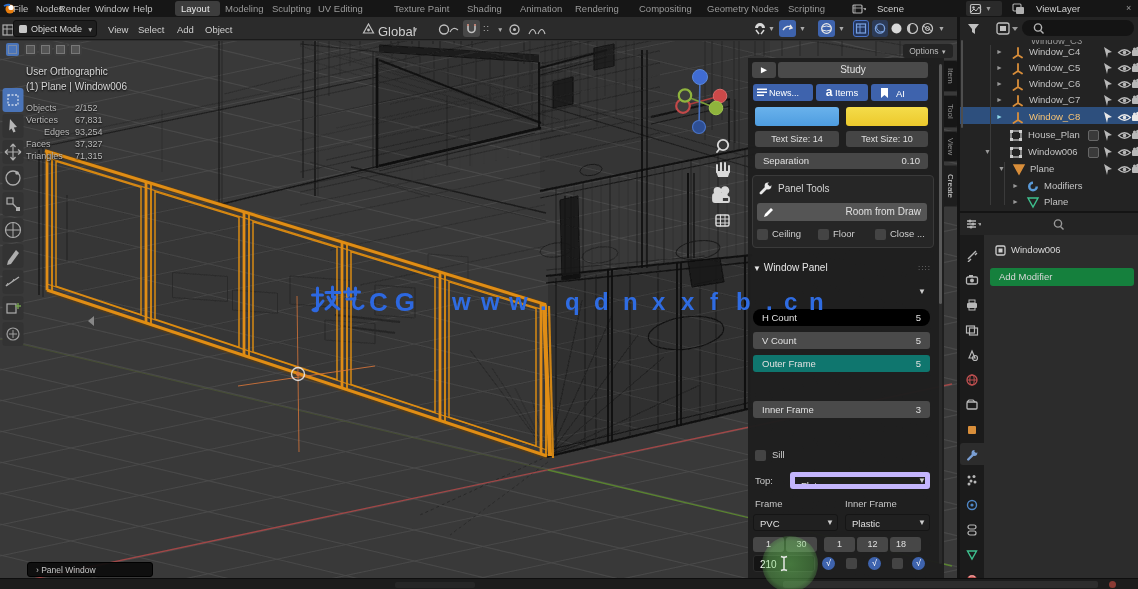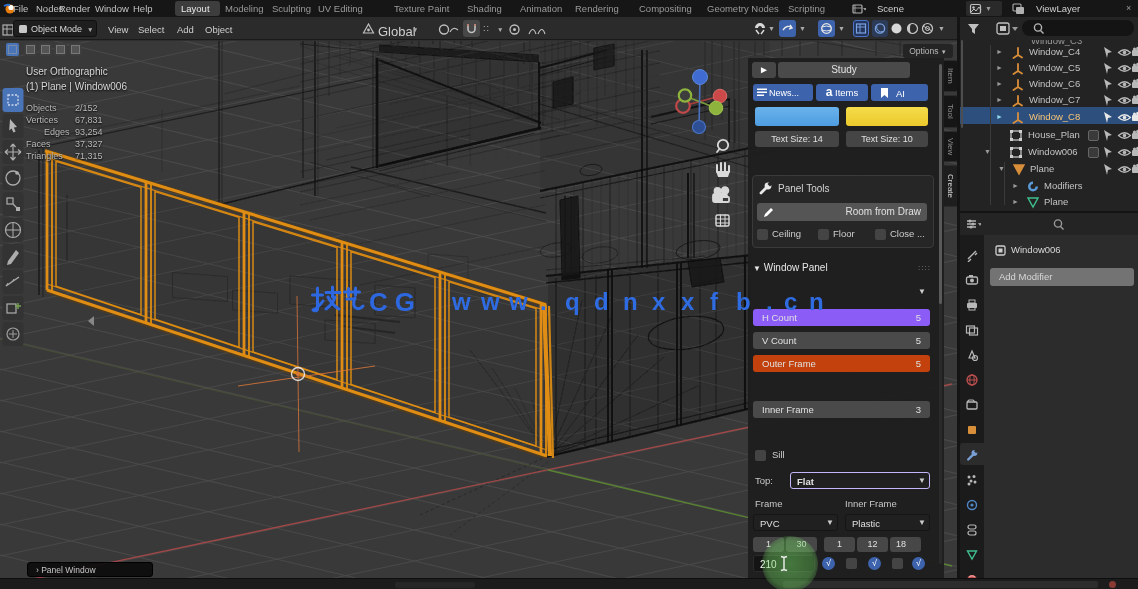--- a/index.html
+++ b/index.html
@@ -409,76 +409,80 @@
 <div style="position:absolute;left:75px;top:127px;font-size:9px;color:#b8b8b8;text-shadow:0 1px 2px #000">93,254</div>
 <div style="position:absolute;left:26px;top:139px;font-size:9px;color:#b8b8b8;text-shadow:0 1px 2px #000">Faces</div>
 <div style="position:absolute;left:75px;top:139px;font-size:9px;color:#b8b8b8;text-shadow:0 1px 2px #000">37,327</div>
 <div style="position:absolute;left:26px;top:151px;font-size:9px;color:#b8b8b8;text-shadow:0 1px 2px #000">Triangles</div>
 <div style="position:absolute;left:75px;top:151px;font-size:9px;color:#b8b8b8;text-shadow:0 1px 2px #000">71,315</div>
 <div style="position:absolute;left:748px;top:58px;width:196px;height:520px;background:rgba(30,30,30,0.97)"></div>
 <div style="position:absolute;left:939px;top:64px;width:3px;height:500px;background:#2a2a2a;border-radius:2px"></div>
 <div style="position:absolute;left:939px;top:64px;width:3px;height:240px;background:#5a5a5a;border-radius:2px"></div>
 <div style="position:absolute;left:903px;top:44px;width:50px;height:14px;background:#242424;border-radius:3px;color:#b8b8b8;font-size:8.5px;font-weight:normal;line-height:14px;text-align:center;padding:0 6px;box-sizing:border-box;white-space:nowrap;overflow:hidden;">Options <span style="font-size:6px">▼</span></div>
 <div style="position:absolute;left:752px;top:62px;width:24px;height:16px;background:#474747;border-radius:3px;color:#e0e0e0;font-size:10px;font-weight:normal;line-height:16px;text-align:center;padding:0 6px;box-sizing:border-box;white-space:nowrap;overflow:hidden;"><span style="color:#fff">►</span></div>
-<div style="position:absolute;left:778px;top:62px;width:132px;height:16px;background:#4a4a4a;border-radius:3px;color:#e0e0e0;font-size:10px;font-weight:normal;line-height:16px;text-align:center;padding:0 6px;box-sizing:border-box;white-space:nowrap;overflow:hidden;">Study</div>
+<div style="position:absolute;left:778px;top:62px;width:150px;height:16px;background:#4a4a4a;border-radius:3px;color:#e0e0e0;font-size:10px;font-weight:normal;line-height:16px;text-align:center;padding:0 6px;box-sizing:border-box;white-space:nowrap;overflow:hidden;">Study</div>
 <div style="position:absolute;left:753px;top:84px;width:60px;height:17px;background:#3e63ad;border-radius:3px;color:#fff;font-size:9.5px;font-weight:normal;line-height:17px;text-align:center;padding:0 6px;box-sizing:border-box;white-space:nowrap;overflow:hidden;"></div>
 <svg style="position:absolute;left:757px;top:88px" width="10" height="9" viewBox="0 0 10 9">
       <path d="M0 1.2 h10 M0 4.2 h10 M0 7.2 h7" stroke="#fff" stroke-width="1.4"></path>
     </svg>
 <div style="position:absolute;left:769px;top:88px;font-size:9px;color:#fff">News...</div>
 <div style="position:absolute;left:816px;top:84px;width:52px;height:17px;background:#3e63ad;border-radius:3px;color:#fff;font-size:9.5px;font-weight:normal;line-height:17px;text-align:center;padding:0 6px;box-sizing:border-box;white-space:nowrap;overflow:hidden;"><b style="font-size:12px">a</b> Items</div>
 <div style="position:absolute;left:871px;top:84px;width:57px;height:17px;background:#3e63ad;border-radius:3px;color:#fff;font-size:9.5px;font-weight:normal;line-height:17px;text-align:center;padding:0 6px;box-sizing:border-box;white-space:nowrap;overflow:hidden;"></div>
 <svg style="position:absolute;left:879px;top:87px" width="11" height="12" viewBox="0 0 11 12">
       <path d="M2 1 h7 v10 l-3.5 -3 -3.5 3 z" fill="#fff"></path>
     </svg>
 <div style="position:absolute;left:896px;top:88px;font-size:9.5px;color:#fff">AI</div>
 <div style="position:absolute;left:755px;top:107px;width:84px;height:19px;background:linear-gradient(#6ab2ec,#4e9de0);border-radius:3px;color:#e0e0e0;font-size:10px;font-weight:normal;line-height:19px;text-align:center;padding:0 6px;box-sizing:border-box;white-space:nowrap;overflow:hidden;"></div>
 <div style="position:absolute;left:846px;top:107px;width:82px;height:19px;background:linear-gradient(#f4dc4a,#ecc92c);border-radius:3px;color:#e0e0e0;font-size:10px;font-weight:normal;line-height:19px;text-align:center;padding:0 6px;box-sizing:border-box;white-space:nowrap;overflow:hidden;"></div>
 <div style="position:absolute;left:755px;top:131px;width:84px;height:16px;background:#454545;border-radius:3px;color:#e0e0e0;font-size:9px;font-weight:normal;line-height:16px;text-align:center;padding:0 6px;box-sizing:border-box;white-space:nowrap;overflow:hidden;">Text Size: 14</div>
 <div style="position:absolute;left:846px;top:131px;width:82px;height:16px;background:#454545;border-radius:3px;color:#e0e0e0;font-size:9px;font-weight:normal;line-height:16px;text-align:center;padding:0 6px;box-sizing:border-box;white-space:nowrap;overflow:hidden;">Text Size: 10</div>
+<div style="position:absolute;left:755px;top:153px;width:173px;height:16px;background:#474747;border-radius:3px;color:#e0e0e0;font-size:9.5px;font-weight:normal;line-height:16px;text-align:center;padding:0 8px;box-sizing:border-box;white-space:nowrap;overflow:hidden;">
+      <span style="float:left">Separation</span>
+      <span style="float:right">0.10</span>
+    </div>
 <div style="position:absolute;left:752px;top:175px;width:182px;height:73px;background:#262626;border:1px solid #3a3a3a;border-radius:4px"></div>
 <svg style="position:absolute;left:758px;top:181px" width="15" height="15" viewBox="0 0 15 15">
       <line x1="3" y1="12" x2="8" y2="7" stroke="#e8e8e8" stroke-width="2.8" stroke-linecap="round"></line>
       <circle cx="10" cy="5" r="3.4" fill="#e8e8e8"></circle>
       <rect x="10.2" y="1.2" width="3.6" height="3.6" fill="#262626" transform="rotate(45 12 3)"></rect>
     </svg>
 <div style="position:absolute;left:778px;top:183px;font-size:10px;color:#d4d4d4">Panel Tools</div>
 <div style="position:absolute;left:757px;top:203px;width:170px;height:18px;background:#555555;border-radius:3px;color:#e0e0e0;font-size:10px;font-weight:normal;line-height:18px;text-align:right;padding:0 6px;box-sizing:border-box;white-space:nowrap;overflow:hidden;">Room from Draw</div>
 <svg style="position:absolute;left:762px;top:206px" width="13" height="13" viewBox="0 0 13 13">
       <path d="M2 11 l1-3 6-6 2 2 -6 6 z" fill="#fff"></path>
     </svg>
 <div style="position:absolute;left:757px;top:229px;width:11px;height:11px;background:#444;border-radius:2px"></div>
 <div style="position:absolute;left:772px;top:228px;font-size:9.5px;color:#cfcfcf">Ceiling</div>
 <div style="position:absolute;left:818px;top:229px;width:11px;height:11px;background:#444;border-radius:2px"></div>
 <div style="position:absolute;left:833px;top:228px;font-size:9.5px;color:#cfcfcf">Floor</div>
 <div style="position:absolute;left:875px;top:229px;width:11px;height:11px;background:#444;border-radius:2px"></div>
 <div style="position:absolute;left:890px;top:228px;font-size:9.5px;color:#cfcfcf">Close ...</div>
 <div style="position:absolute;left:753px;top:262px;font-size:10px;color:#e6e6e6"><span style="font-size:8px">▼</span> Window Panel</div>
 <div style="position:absolute;left:918px;top:263px;font-size:8px;color:#888;letter-spacing:1px">::::</div>
 <div style="position:absolute;left:918px;top:287px;font-size:8px;color:#ccc">▼</div>
-<div style="position:absolute;left:753px;top:309px;width:177px;height:17px;background:#8b5cf6;border-radius:3px;color:#e0e0e0;font-size:9.5px;font-weight:normal;line-height:17px;text-align:center;padding:0 9px;box-sizing:border-box;white-space:nowrap;overflow:hidden;">
+<div style="position:absolute;left:753px;top:309px;width:177px;height:17px;background:#000000;border-radius:8px;color:#e0e0e0;font-size:9.5px;font-weight:normal;line-height:17px;text-align:center;padding:0 9px;box-sizing:border-box;white-space:nowrap;overflow:hidden;">
       <span style="float:left">H Count</span>
       <span style="float:right">5</span>
     </div>
 <div style="position:absolute;left:753px;top:332px;width:177px;height:17px;background:#4a4a4a;border-radius:3px;color:#e0e0e0;font-size:9.5px;font-weight:normal;line-height:17px;text-align:center;padding:0 9px;box-sizing:border-box;white-space:nowrap;overflow:hidden;">
       <span style="float:left">V Count</span>
       <span style="float:right">5</span>
     </div>
-<div style="position:absolute;left:753px;top:355px;width:177px;height:17px;background:#c2410c;border-radius:3px;color:#e0e0e0;font-size:9.5px;font-weight:normal;line-height:17px;text-align:center;padding:0 9px;box-sizing:border-box;white-space:nowrap;overflow:hidden;">
+<div style="position:absolute;left:753px;top:355px;width:177px;height:17px;background:#0f766e;border-radius:3px;color:#e0e0e0;font-size:9.5px;font-weight:normal;line-height:17px;text-align:center;padding:0 9px;box-sizing:border-box;white-space:nowrap;overflow:hidden;">
       <span style="float:left">Outer Frame</span>
       <span style="float:right">5</span>
     </div>
 <div style="position:absolute;left:753px;top:401px;width:177px;height:17px;background:#4a4a4a;border-radius:3px;color:#e0e0e0;font-size:9.5px;font-weight:normal;line-height:17px;text-align:center;padding:0 9px;box-sizing:border-box;white-space:nowrap;overflow:hidden;">
       <span style="float:left">Inner Frame</span>
       <span style="float:right">3</span>
     </div>
 <div style="position:absolute;left:755px;top:450px;width:11px;height:11px;background:#444;border-radius:2px"></div>
 <div style="position:absolute;left:772px;top:449px;font-size:9.5px;color:#cfcfcf">Sill</div>
 <div style="position:absolute;left:755px;top:475px;font-size:9.5px;color:#c8c8c8">Top:</div>
-<div style="position:absolute;left:790px;top:472px;width:140px;height:17px;background:#202020;border-radius:3px;color:#e0e0e0;font-size:9.5px;font-weight:bold;line-height:17px;text-align:left;padding:0 6px;box-sizing:border-box;white-space:nowrap;overflow:hidden;border:1px solid #c4b5fd">Flat</div>
+<div style="position:absolute;left:790px;top:472px;width:140px;height:17px;background:#202020;border-radius:3px;color:#e0e0e0;font-size:9.5px;font-weight:normal;line-height:17px;text-align:left;padding:0 6px;box-sizing:border-box;white-space:nowrap;overflow:hidden;border:5px solid #c4b5fd">Flat</div>
 <div style="position:absolute;left:918px;top:476px;font-size:8px;color:#ccc">▼</div>
 <div style="position:absolute;left:755px;top:498px;font-size:9.5px;color:#c8c8c8">Frame</div>
 <div style="position:absolute;left:845px;top:498px;font-size:9.5px;color:#c8c8c8">Inner Frame</div>
 <div style="position:absolute;left:753px;top:514px;width:85px;height:17px;background:#202020;border-radius:3px;color:#e0e0e0;font-size:9.5px;font-weight:normal;line-height:17px;text-align:left;padding:0 6px;box-sizing:border-box;white-space:nowrap;overflow:hidden;border:1px solid #151515">PVC</div>
 <div style="position:absolute;left:826px;top:518px;font-size:8px;color:#ccc">▼</div>
 <div style="position:absolute;left:845px;top:514px;width:85px;height:17px;background:#202020;border-radius:3px;color:#e0e0e0;font-size:9.5px;font-weight:normal;line-height:17px;text-align:left;padding:0 6px;box-sizing:border-box;white-space:nowrap;overflow:hidden;border:1px solid #151515">Plastic</div>
 <div style="position:absolute;left:918px;top:518px;font-size:8px;color:#ccc">▼</div>
 <div style="position:absolute;left:753px;top:537px;width:31px;height:15px;background:#474747;border-radius:3px;color:#e0e0e0;font-size:9px;font-weight:normal;line-height:15px;text-align:center;padding:0 6px;box-sizing:border-box;white-space:nowrap;overflow:hidden;">1</div>
 <div style="position:absolute;left:786px;top:537px;width:31px;height:15px;background:#474747;border-radius:3px;color:#e0e0e0;font-size:9px;font-weight:normal;line-height:15px;text-align:center;padding:0 6px;box-sizing:border-box;white-space:nowrap;overflow:hidden;">30</div>
 <div style="position:absolute;left:824px;top:537px;width:31px;height:15px;background:#474747;border-radius:3px;color:#e0e0e0;font-size:9px;font-weight:normal;line-height:15px;text-align:center;padding:0 6px;box-sizing:border-box;white-space:nowrap;overflow:hidden;">1</div>
@@ -869,21 +873,21 @@
     </svg>
 <svg style="position:absolute;left:965px;top:573.0px" width="14" height="14" viewBox="0 0 14 14">
       <circle cx="7" cy="7" r="5" fill="#c0504d"></circle>
       <path d="M4 4 a5 5 0 0 1 6 0" stroke="#e8a0a0" stroke-width="1.2" fill="none"></path>
     </svg>
 <svg style="position:absolute;left:994px;top:244px" width="13" height="13" viewBox="0 0 13 13">
       <rect x="2" y="2" width="9" height="9" rx="1.5" fill="none" stroke="#cfcfcf" stroke-width="1.3"></rect>
       <rect x="4.5" y="4.5" width="4" height="4" fill="#cfcfcf"></rect>
     </svg>
 <div style="position:absolute;left:1011px;top:244px;font-size:9.5px;color:#d8d8d8">Window006</div>
-<div style="position:absolute;left:990px;top:268px;width:144px;height:18px;background:#737373;border-radius:3px;font-size:9.5px;color:#d8d8d8;line-height:18px;padding-left:9px;box-sizing:border-box">Add Modifier</div>
+<div style="position:absolute;left:990px;top:268px;width:144px;height:18px;background:#15803d;border-radius:3px;font-size:9.5px;color:#d8d8d8;line-height:18px;padding-left:9px;box-sizing:border-box">Add Modifier</div>
 
 <div style="position:absolute;left:0;top:578px;width:1138px;height:11px;background:#1c1c1c;border-top:1px solid #0e0e0e"></div>
 <div style="position:absolute;left:783px;top:581px;width:315px;height:7px;background:#2d2d2d;border-radius:2px"></div>
 <div style="position:absolute;left:395px;top:582px;width:80px;height:6px;background:#262626;border-radius:2px"></div>
 <div style="position:absolute;left:1109px;top:581px;width:7px;height:7px;background:#8a3a34;border-radius:50%"></div>
 <div style="position:absolute;left:0;top:40px;width:957px;height:1px;background:#2f2f2f"></div>
 
 <div style="position:absolute;left:27px;top:562px;width:126px;height:15px;background:rgba(12,12,12,0.92);border:1px solid #000;border-radius:3px;font-size:8.5px;color:#c8c8c8;line-height:14px;padding-left:8px">› Panel Window</div>
 
 <div style="position:absolute;left:762px;top:536px;width:56px;height:56px;border-radius:50%;background:radial-gradient(circle, rgba(115,210,100,0.52) 0%, rgba(110,205,95,0.42) 58%, rgba(105,200,90,0.18) 74%, rgba(100,195,90,0.0) 82%)"></div>

